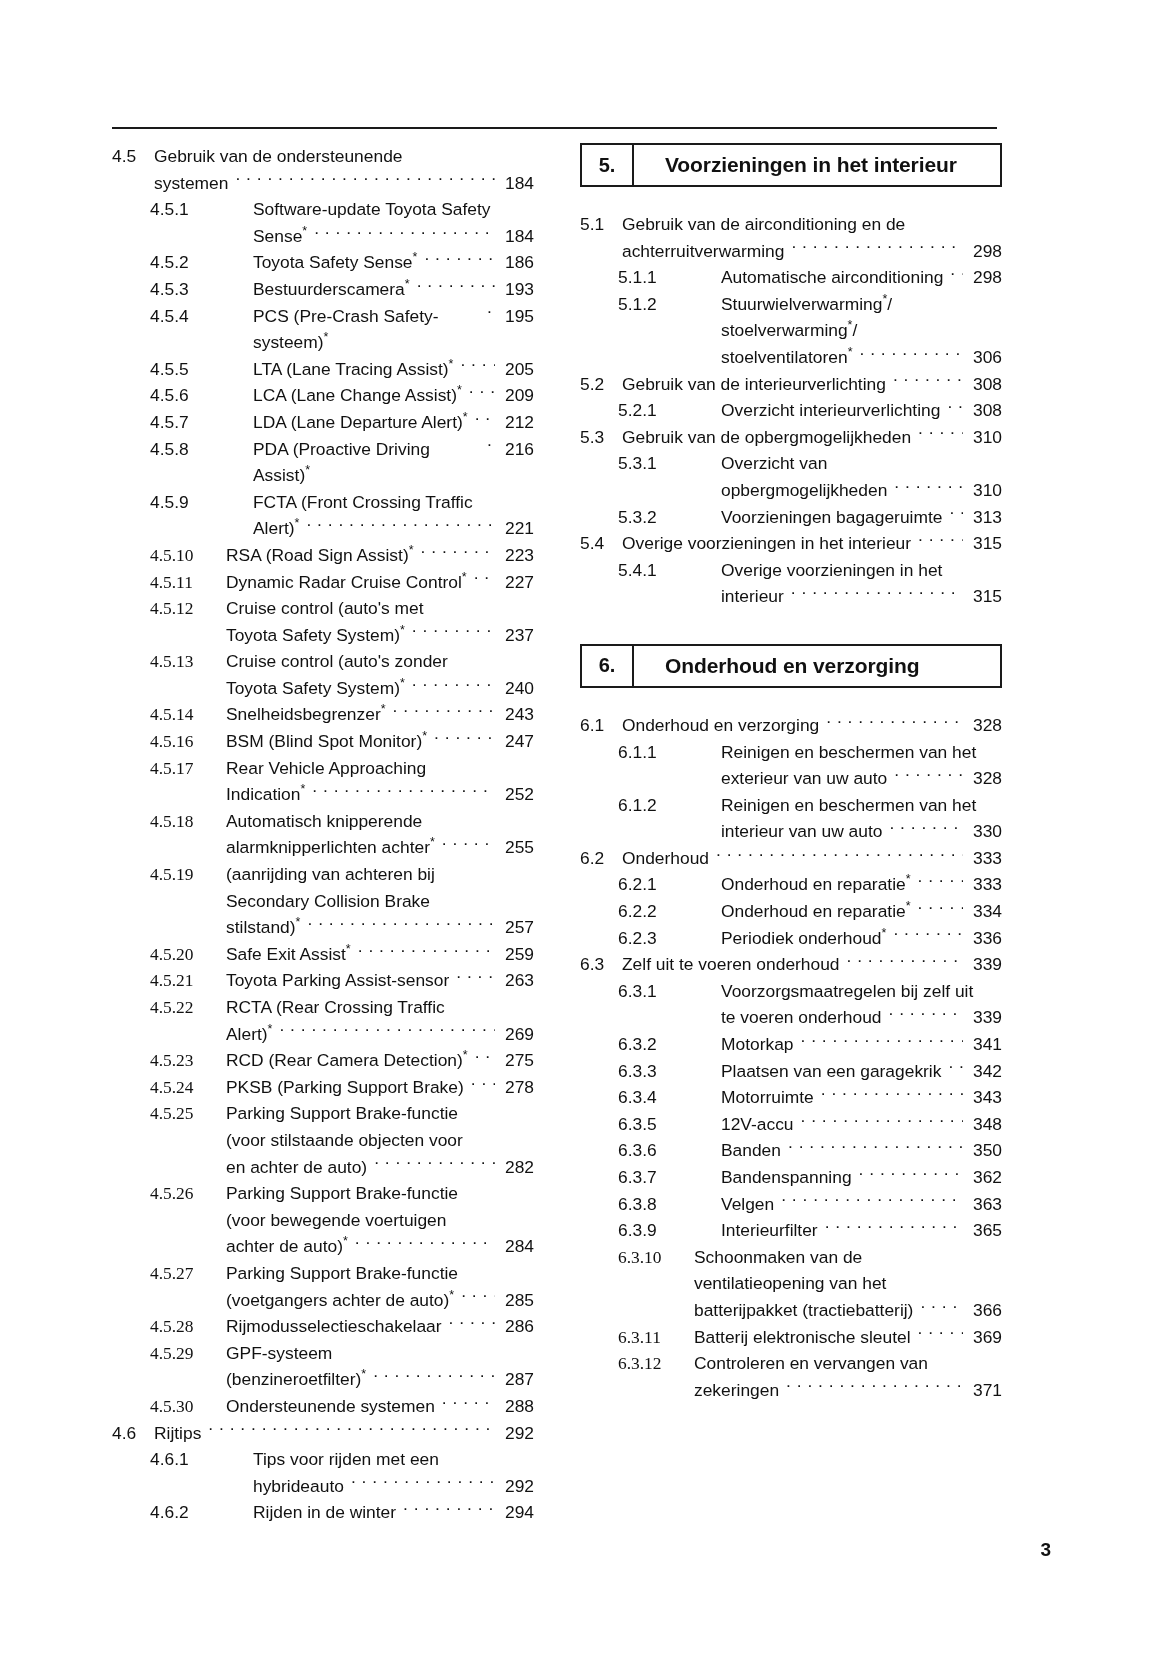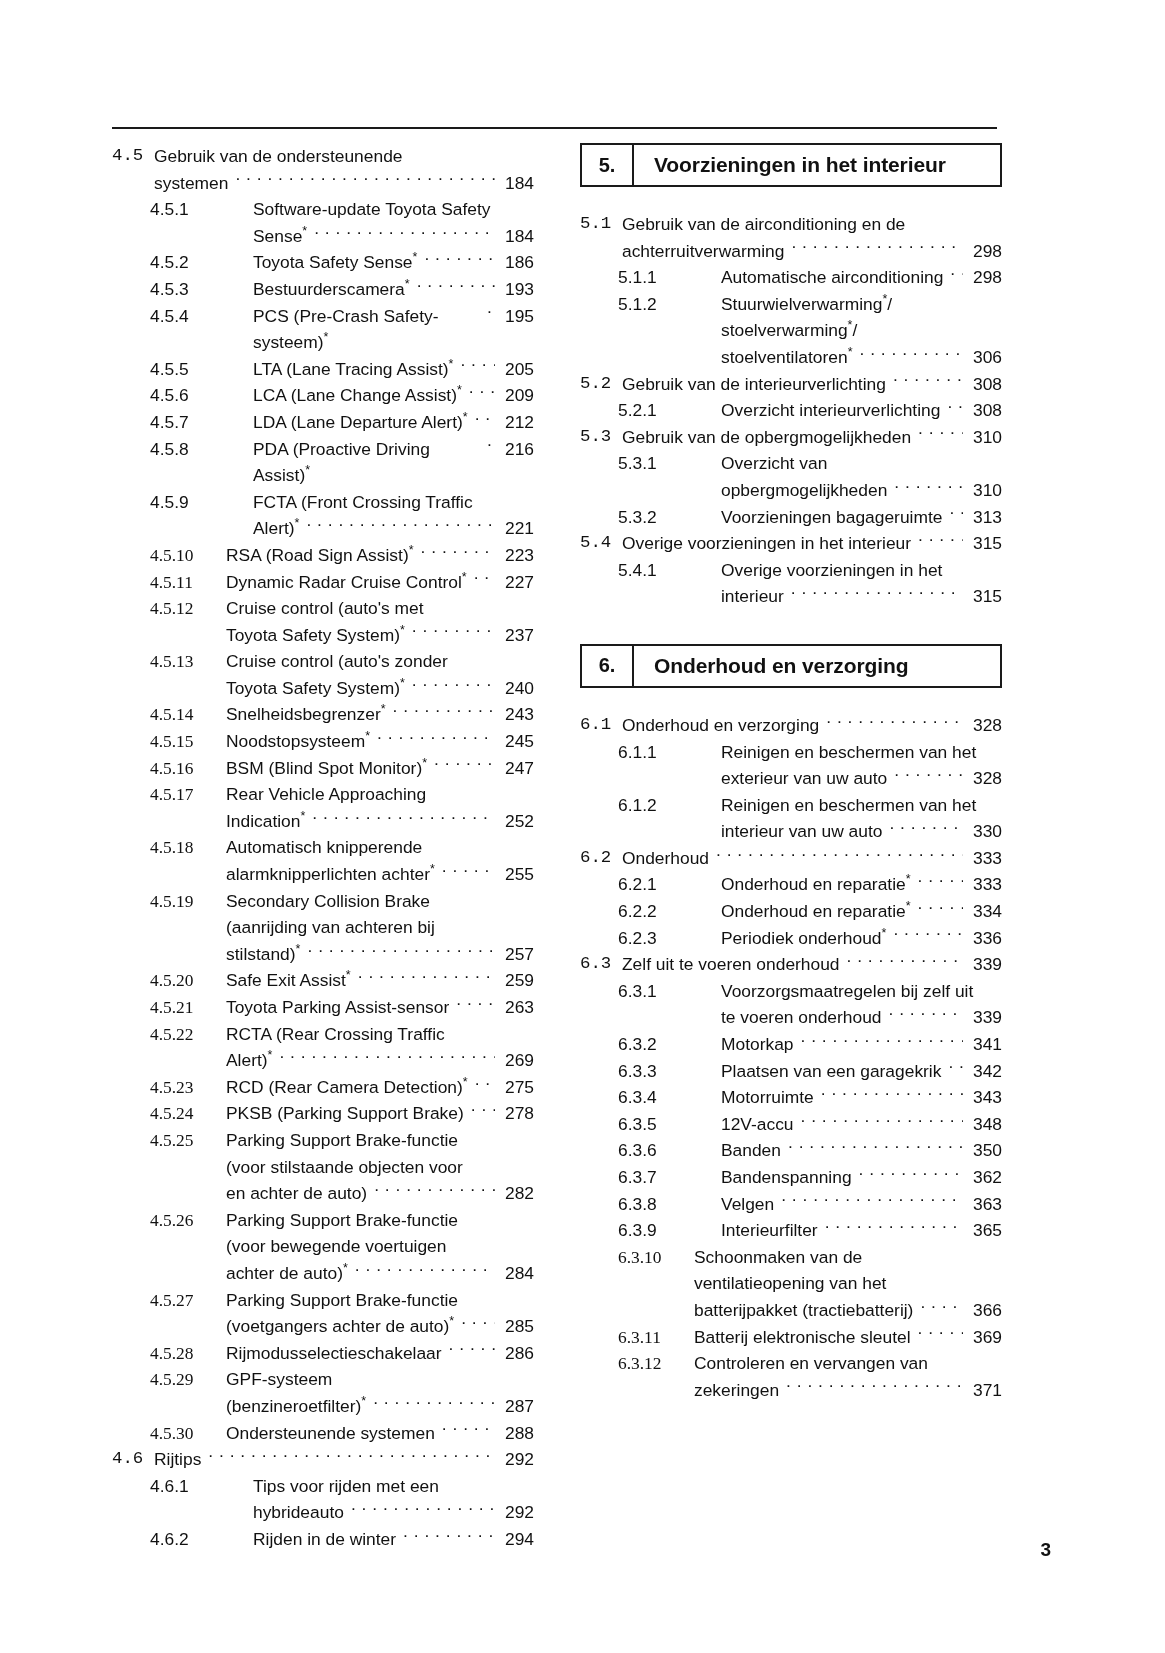--- a/index.html
+++ b/index.html
@@ -48,21 +48,21 @@
   .entry .num {
     flex: 0 0 auto;
     text-align: left;
     white-space: nowrap;
   }
   .entry .body {
     flex: 1 1 auto;
     min-width: 0;
   }
   
-  .lvl1 > .num { width: 42px; font-family: Liberation Mono, monospace; }
+  .lvl1 > .num { width: 42px; }
   .lvl1 { margin-left: 0px; }
   
   .lvl2 { margin-left: 38px; gap: 43px; }
   .lvl2 > .num { width: 60px; }
   .lvl2-wide { margin-left: 38px; }
   .lvl2-wide > .num { width: 76px; font-family: Liberation Serif, serif; }
 
   
   .line {
     display: flex;
@@ -116,21 +116,21 @@
     display: flex;
     align-items: center;
     justify-content: center;
     font-weight: bold;
     font-size: 20px;
   }
   .chapter-title {
     flex: 1 1 auto;
     display: flex;
     align-items: center;
-    padding-left: 20px;
+    padding-left: 31px;
     font-weight: bold;
     font-size: 21px;
     letter-spacing: -0.1px;
   }
 
   .folio {
     position: absolute;
     right: 114px;
     bottom: 92px;
     font-size: 19px;
@@ -296,30 +296,20 @@
           <span class="num">4.5.14</span>
           <span class="body">
             <span class="line">
               <span class="ttl">Snelheidsbegrenzer<sup class="ast">*</sup></span>
               <span class="leader"></span>
               <span class="pg">243</span>
             </span>
           </span>
         </div>
         <div class="entry lvl2-wide">
-          <span class="num">4.5.15</span>
-          <span class="body">
-            <span class="line">
-              <span class="ttl">Noodstopsysteem<sup class="ast">*</sup></span>
-              <span class="leader"></span>
-              <span class="pg">245</span>
-            </span>
-          </span>
-        </div>
-        <div class="entry lvl2-wide">
           <span class="num">4.5.16</span>
           <span class="body">
             <span class="line">
               <span class="ttl">BSM (Blind Spot Monitor)<sup class="ast">*</sup></span>
               <span class="leader"></span>
               <span class="pg">247</span>
             </span>
           </span>
         </div>
         <div class="entry lvl2-wide">
@@ -340,22 +330,22 @@
             <span class="line">
               <span class="ttl">alarmknipperlichten achter<sup class="ast">*</sup></span>
               <span class="leader"></span>
               <span class="pg">255</span>
             </span>
           </span>
         </div>
         <div class="entry lvl2-wide">
           <span class="num">4.5.19</span>
           <span class="body">
+            <span class="cont">(aanrijding van achteren bij</span>
             <span class="cont">Secondary Collision Brake</span>
-            <span class="cont">(aanrijding van achteren bij</span>
             <span class="line">
               <span class="ttl">stilstand)<sup class="ast">*</sup></span>
               <span class="leader"></span>
               <span class="pg">257</span>
             </span>
           </span>
         </div>
         <div class="entry lvl2-wide">
           <span class="num">4.5.20</span>
           <span class="body">

